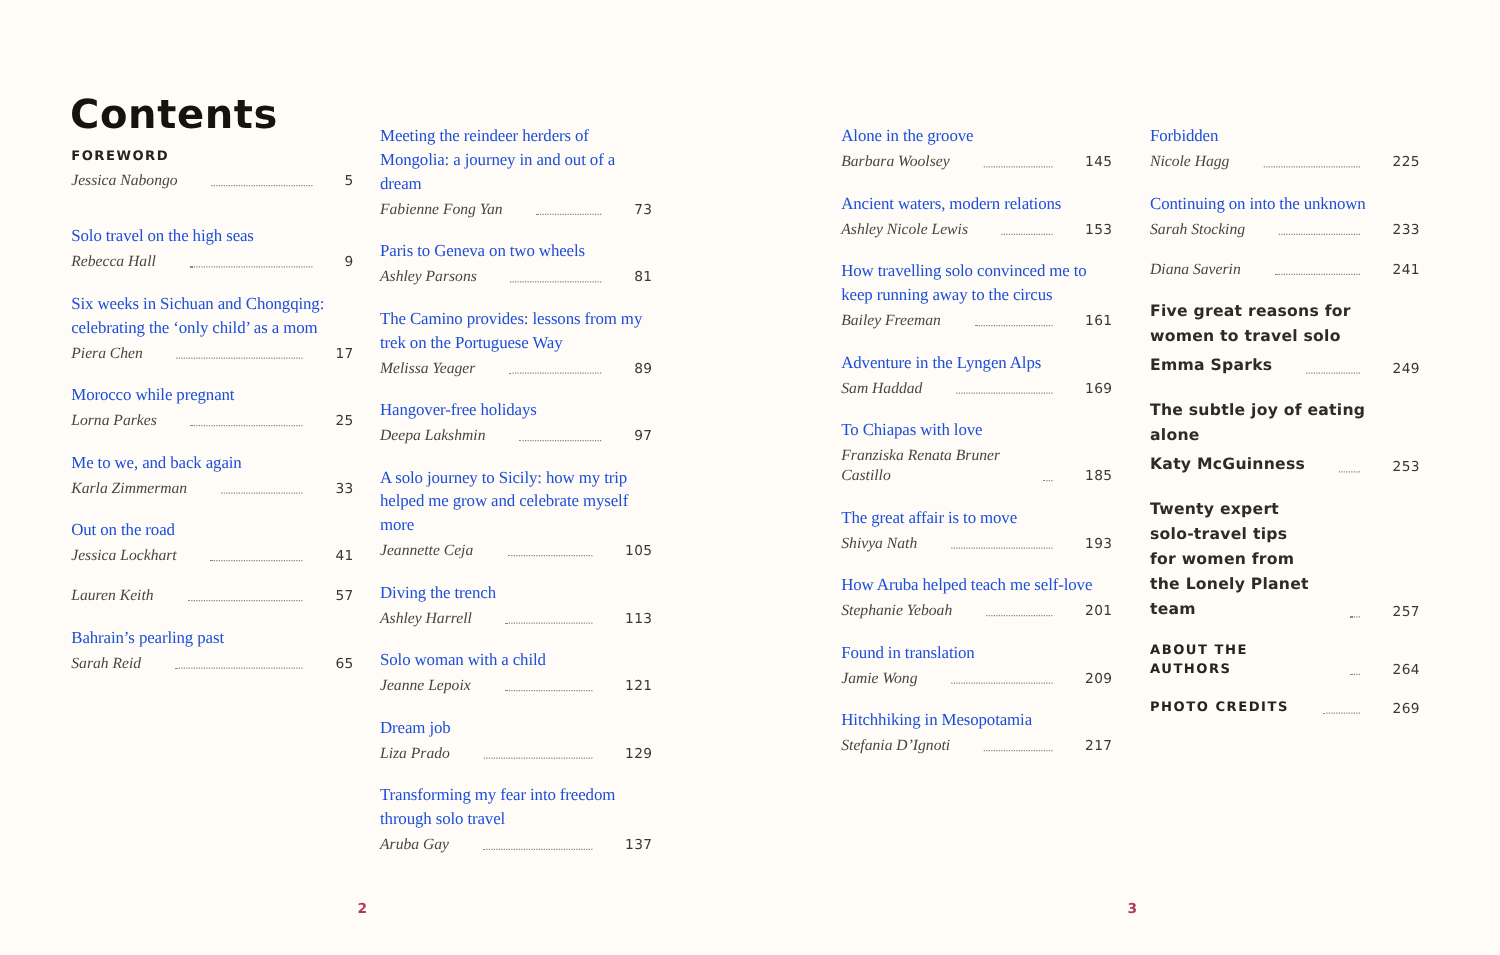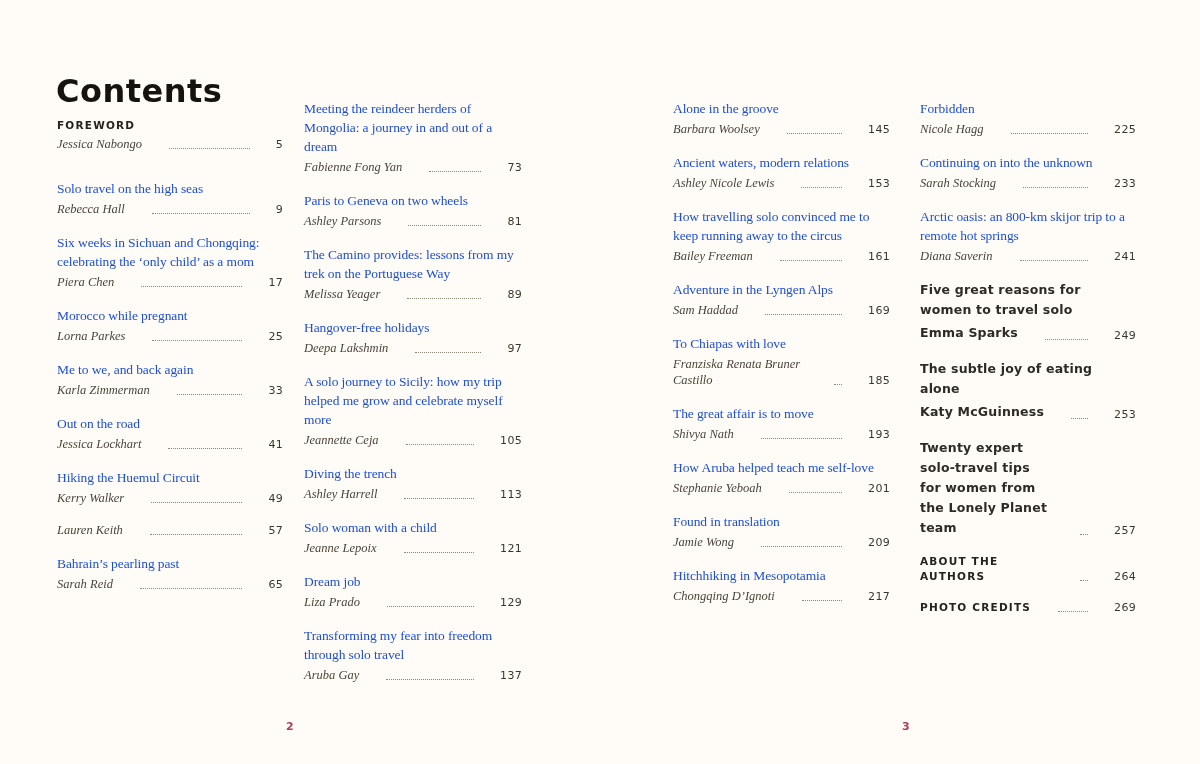--- a/index.html
+++ b/index.html
@@ -156,28 +156,20 @@
         </div>
         <div class="entry style-serif">
           <div class="title-line">Out on the road</div>
           <div class="toc-line">
             <span class="lead-text">Jessica Lockhart</span>
             <span class="dots"></span>
             <span class="page-num">41</span>
           </div>
         </div>
         <div class="entry style-serif">
-          <div class="title-line">Hiking the Huemul Circuit</div>
-          <div class="toc-line">
-            <span class="lead-text">Kerry Walker</span>
-            <span class="dots"></span>
-            <span class="page-num">49</span>
-          </div>
-        </div>
-        <div class="entry style-serif">
           <div class="toc-line">
             <span class="lead-text">Lauren Keith</span>
             <span class="dots"></span>
             <span class="page-num">57</span>
           </div>
         </div>
         <div class="entry style-serif">
           <div class="title-line">Bahrain’s pearling past</div>
           <div class="toc-line">
             <span class="lead-text">Sarah Reid</span>
@@ -321,21 +313,21 @@
           <div class="title-line">Found in translation</div>
           <div class="toc-line">
             <span class="lead-text">Jamie Wong</span>
             <span class="dots"></span>
             <span class="page-num">209</span>
           </div>
         </div>
         <div class="entry style-serif">
           <div class="title-line">Hitchhiking in Mesopotamia</div>
           <div class="toc-line">
-            <span class="lead-text">Chongqing D’Ignoti</span>
+            <span class="lead-text">Stefania D’Ignoti</span>
             <span class="dots"></span>
             <span class="page-num">217</span>
           </div>
         </div>
       </div>
       <div class="toc-col">
         <div class="entry style-serif">
           <div class="title-line">Forbidden</div>
           <div class="toc-line">
             <span class="lead-text">Nicole Hagg</span>
@@ -345,21 +337,20 @@
         </div>
         <div class="entry style-serif">
           <div class="title-line">Continuing on into the unknown</div>
           <div class="toc-line">
             <span class="lead-text">Sarah Stocking</span>
             <span class="dots"></span>
             <span class="page-num">233</span>
           </div>
         </div>
         <div class="entry style-serif">
-          <div class="title-line">Arctic oasis: an 800-km skijor trip to a remote hot springs</div>
           <div class="toc-line">
             <span class="lead-text">Diana Saverin</span>
             <span class="dots"></span>
             <span class="page-num">241</span>
           </div>
         </div>
         <div class="entry style-sans-bold spacer-sm">
           <div class="title-line">Five great reasons for women to travel solo</div>
           <div class="toc-line">
             <span class="lead-text">Emma Sparks</span>

